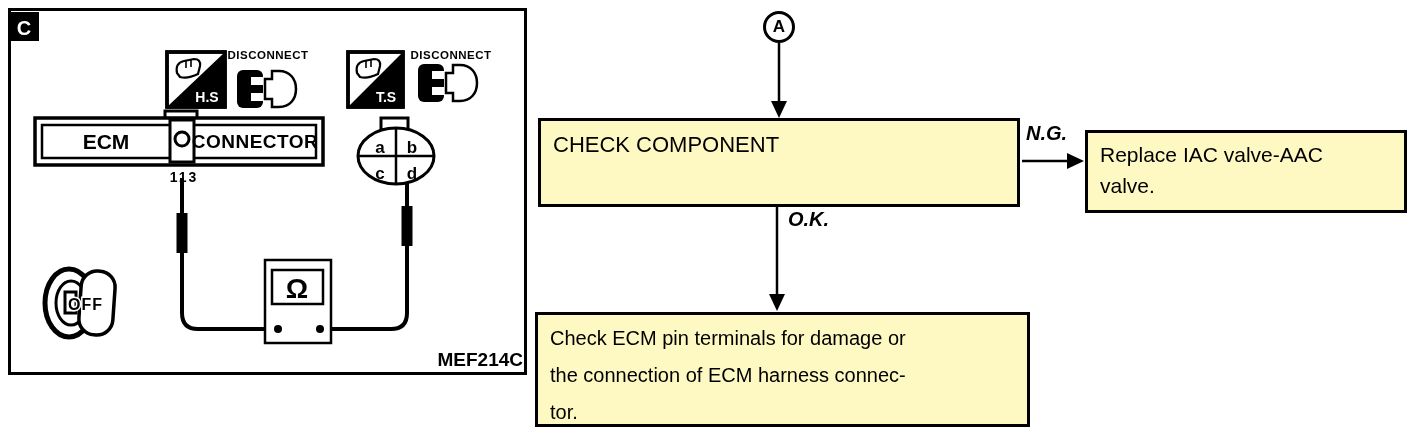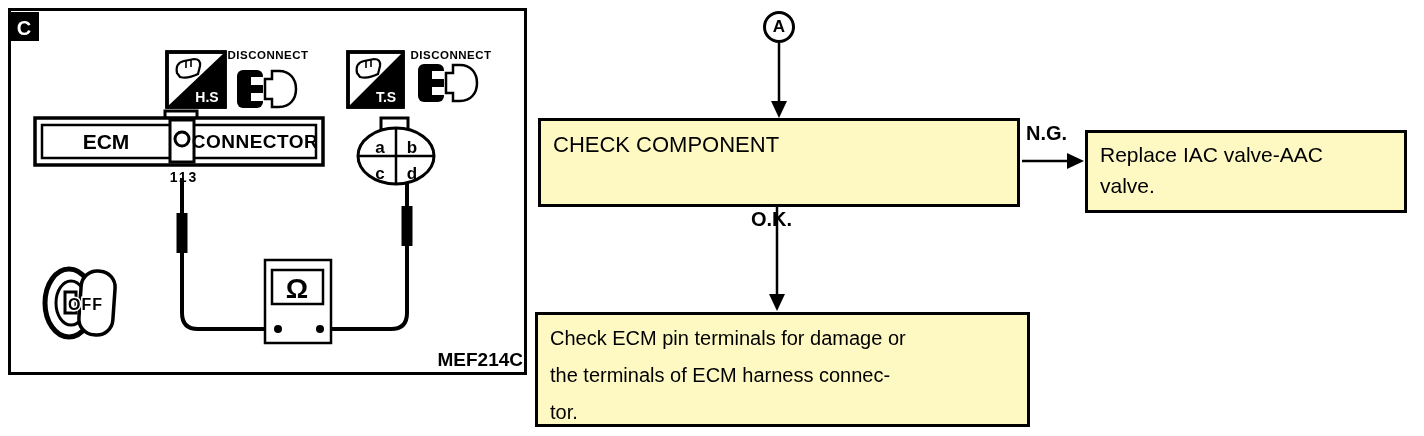--- a/index.html
+++ b/index.html
@@ -13,23 +13,23 @@
   .check-box{left:538px;top:118px;width:482px;height:89px;padding:6px 12px 0;font-size:22px;}
   .check-box .ln{line-height:35px;}
   .replace-box{left:1085px;top:130px;width:322px;height:83px;padding:6px 12px 0;font-size:21px;}
   .replace-box .ln{line-height:31px;}
   .ecmpin-box{left:535px;top:312px;width:495px;height:115px;padding:5px 12px 11px;font-size:20px;}
   .ecmpin-box .ln{line-height:37px;}
   .circle-a{position:absolute;left:763px;top:11px;width:32px;height:32px;box-sizing:border-box;
             border:3px solid #000;border-radius:50%;background:#fff;
             display:flex;align-items:center;justify-content:center;
             font-size:17px;font-weight:bold;}
-  .branch-label{position:absolute;font-size:20px;font-weight:bold;white-space:nowrap;}
+  .branch-label{position:absolute;font-size:20px;font-weight:bold;white-space:nowrap;font-style:italic;}
   .ng-label{left:1026px;top:122px;}
-  .ok-label{left:751px;top:208px;}
+  .ok-label{left:788px;top:208px;}
 </style>
 </head>
 <body>
 
 <div class="stage">
 
   <svg class="panel-svg" width="519" height="367" viewBox="0 0 519 367">
 
     <rect x="1.5" y="1.5" width="516" height="364" fill="#fff" stroke="#000" stroke-width="3"></rect>
 
@@ -151,17 +151,17 @@
 
   <div class="flow-box replace-box">
     <div class="ln">Replace IAC valve-AAC</div>
     <div class="ln">valve.</div>
   </div>
 
   <div class="branch-label ok-label">O.K.</div>
 
   <div class="flow-box ecmpin-box">
     <div class="ln">Check ECM pin terminals for damage or</div>
-    <div class="ln">the terminals of ECM harness connec-</div>
+    <div class="ln">the connection of ECM harness connec-</div>
     <div class="ln">tor.</div>
   </div>
 
 </div>
 
 </body></html>

